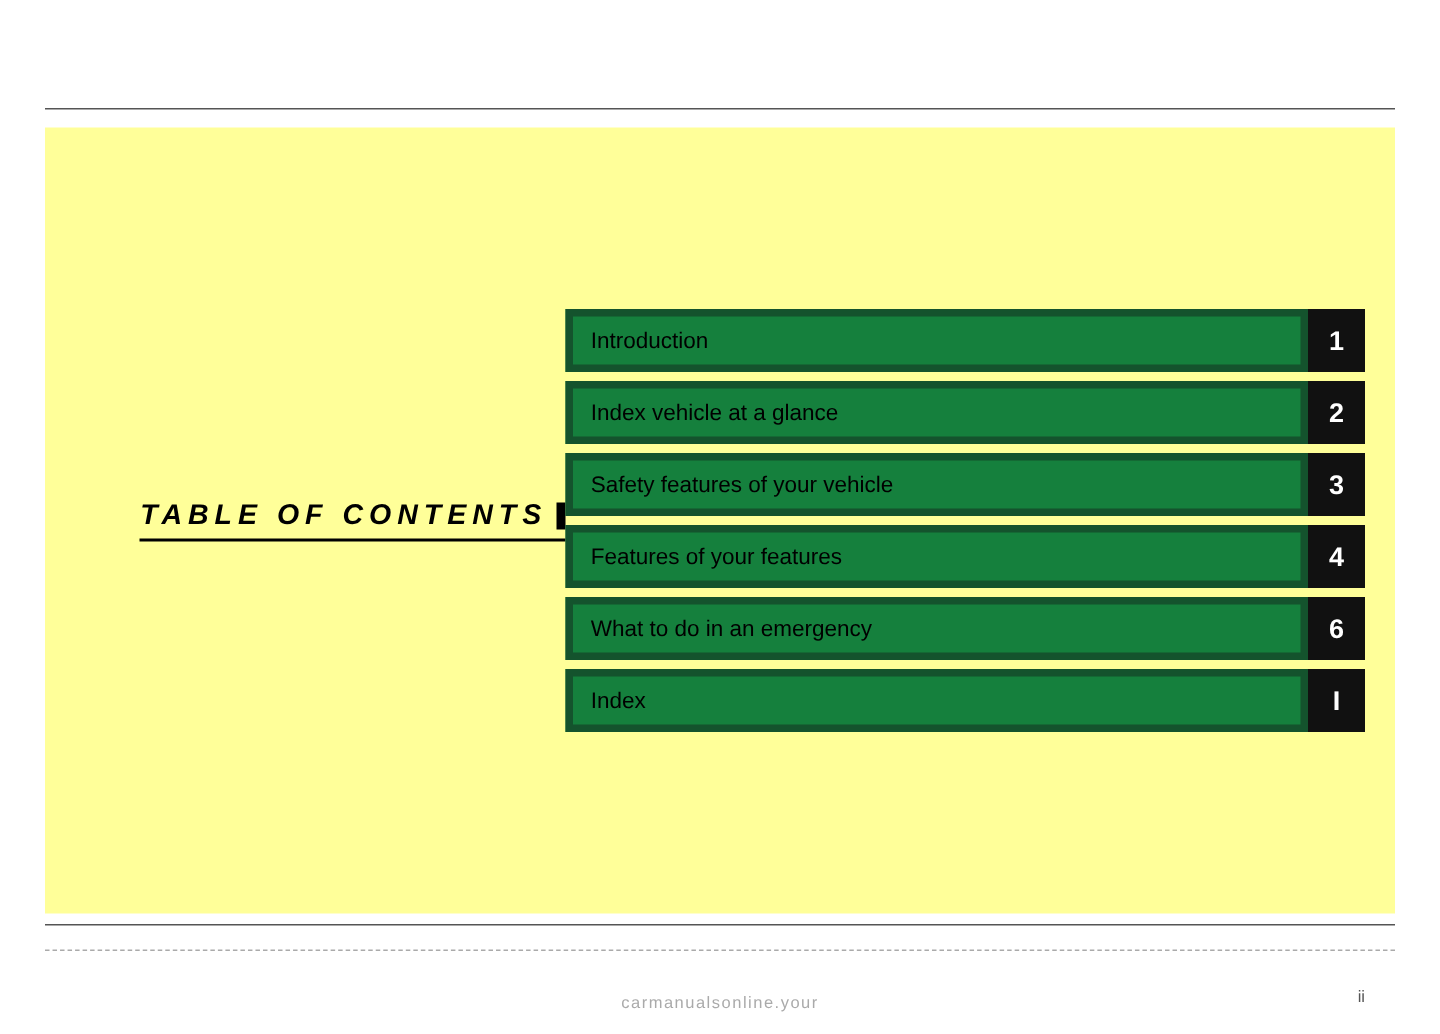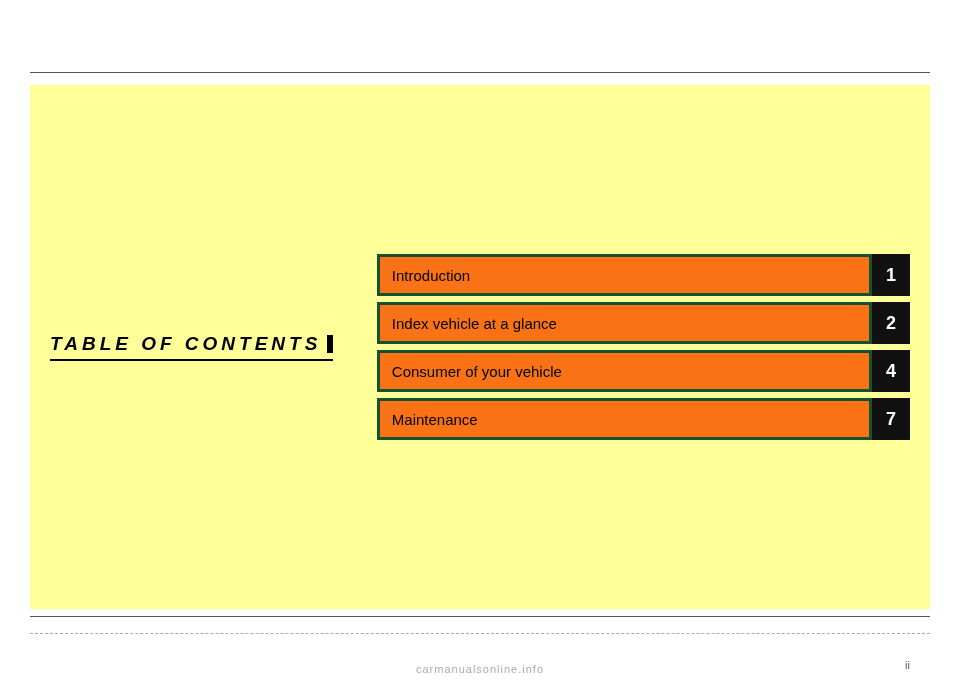--- a/index.html
+++ b/index.html
@@ -50,21 +50,21 @@
       padding: 30px 20px;
       display: flex;
       flex-direction: row;
       align-items: center;
     }
 
     .left-section {
       width: 38%;
       display: flex;
       flex-direction: column;
-      align-items: flex-start;
+      align-items: flex-end;
       justify-content: center;
       height: 100%;
     }
 
     .table-of-contents-label {
       font-size: 19px;
       font-weight: bold;
       font-style: italic;
       letter-spacing: 4px;
       color: #000;
@@ -93,22 +93,22 @@
     }
 
     .toc-row {
       display: flex;
       align-items: stretch;
       height: 42px;
     }
 
     .toc-label {
       flex: 1;
-      background: #f97316;
-      border: 3px solid #14532d;
+      background: #15803d;
+      border: 5px solid #14532d;
       display: flex;
       align-items: center;
       padding: 0 12px;
       font-size: 15px;
       color: #000;
       font-family: Arial, sans-serif;
     }
 
     .toc-number {
       width: 38px;
@@ -157,27 +157,35 @@
   <div class="right-section">
   <div class="toc-row">
         <div class="toc-label">Introduction</div>
         <div class="toc-number">1</div>
       </div>
       <div class="toc-row">
         <div class="toc-label">Index vehicle at a glance</div>
         <div class="toc-number">2</div>
       </div>
       <div class="toc-row">
-        <div class="toc-label">Consumer of your vehicle</div>
+        <div class="toc-label">Safety features of your vehicle</div>
+        <div class="toc-number">3</div>
+      </div>
+      <div class="toc-row">
+        <div class="toc-label">Features of your features</div>
         <div class="toc-number">4</div>
       </div>
       <div class="toc-row">
-        <div class="toc-label">Maintenance</div>
-        <div class="toc-number">7</div>
+        <div class="toc-label">What to do in an emergency</div>
+        <div class="toc-number">6</div>
+      </div>
+      <div class="toc-row">
+        <div class="toc-label">Index</div>
+        <div class="toc-number">I</div>
       </div>
     </div>
 </div>
 
 <div class="bottom-line"></div>
 <div class="dashed-line"></div>
 
 <div class="page-footer">ii</div>
-<div class="watermark">carmanualsonline.info</div>
+<div class="watermark">carmanualsonline.your</div>
 
 </body></html>

